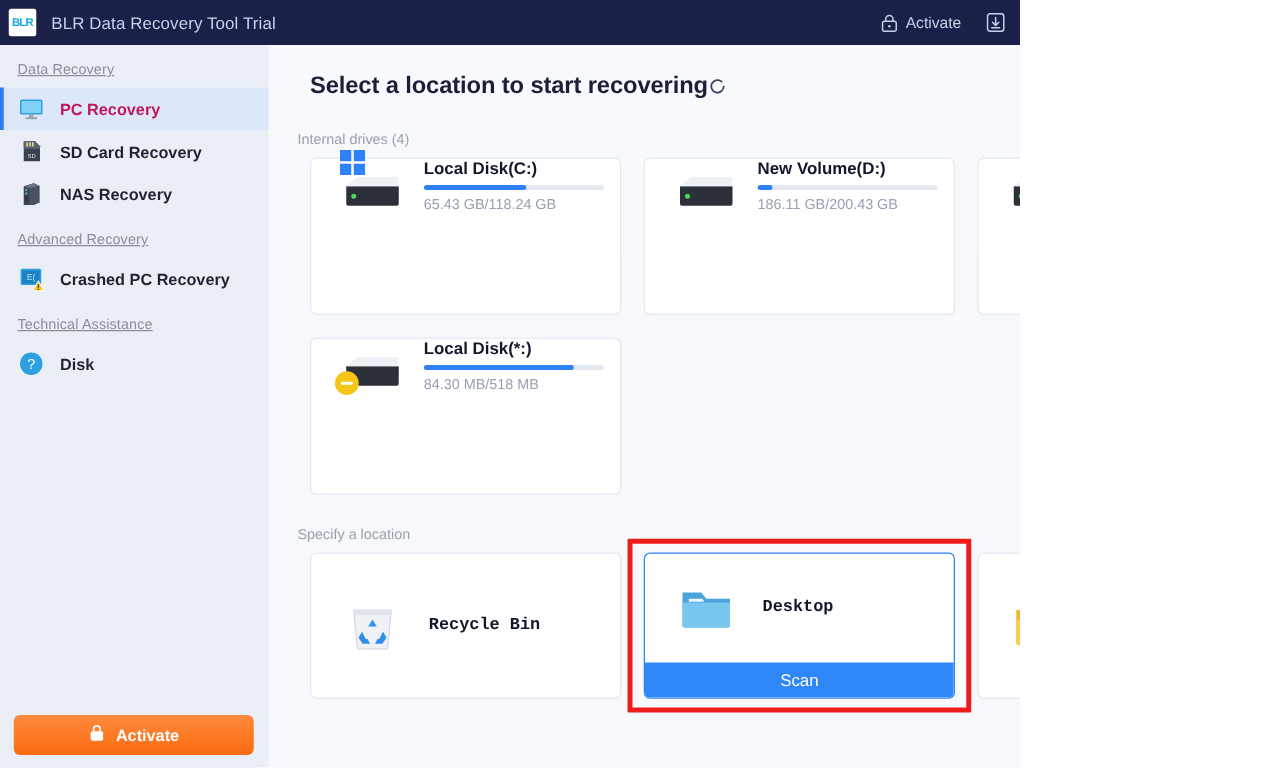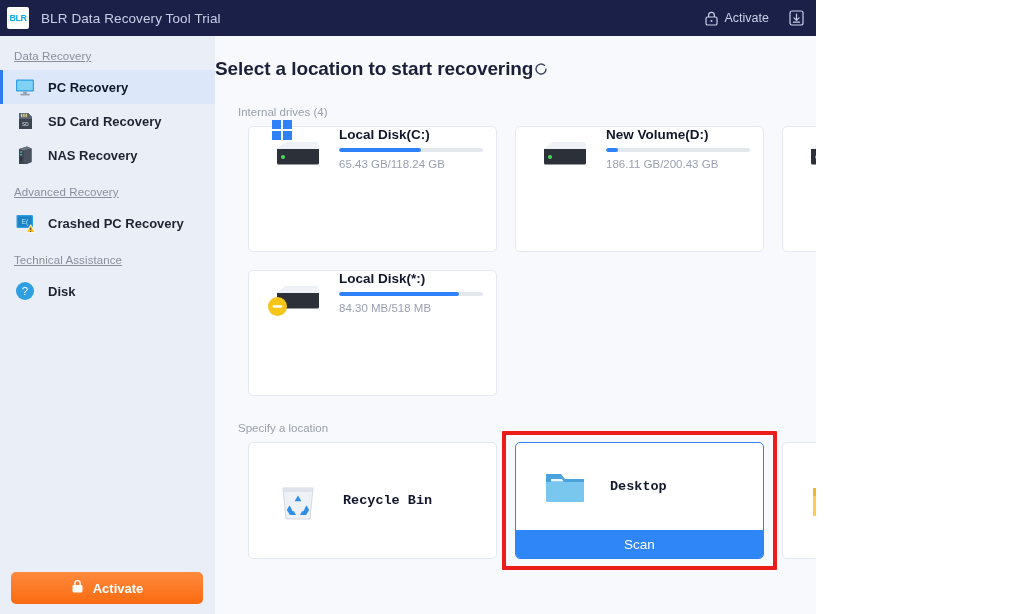--- a/index.html
+++ b/index.html
@@ -95,21 +95,21 @@
     position: absolute;
     left: 0; top: 0; bottom: 0;
     width: 3px;
     background: #2f7bf0;
   }
   .side-item .label {
     font-size: 13px;
     color: #1f2430;
     font-weight: bold;
   }
-  .side-item.active .label { color: #0f172a; font-weight: bold; }
+  .side-item.active .label { color: #be185d; font-weight: bold; }
   .side-ico { width: 22px; height: 22px; flex: 0 0 22px; display:block; }
 
   .activate-btn {
     position: absolute;
     left: 11px; bottom: 10px;
     width: 192px; height: 32px;
     border-radius: 5px;
     background: linear-gradient(180deg, #ff8a3d 0%, #fa6a10 100%);
     display: flex; align-items: center; justify-content: center;
     gap: 9px;
@@ -122,20 +122,21 @@
   .main {
     flex: 1 1 auto;
     background: #f7f9fd;
     padding: 22px 0 0 0;
     position: relative;
     min-width: 0;
     overflow: hidden;
   }
   .page-title-row {
     display: flex; align-items: center; 
+    padding-left: 33px;
   }
   .page-title {
     font-size: 19px;
     font-weight: bold;
     color: #1b2038;
     letter-spacing: -0.1px;
   }
   .refresh-icon { width: 16px; height: 16px; display:block; cursor:pointer; }
 
   .section-label {

